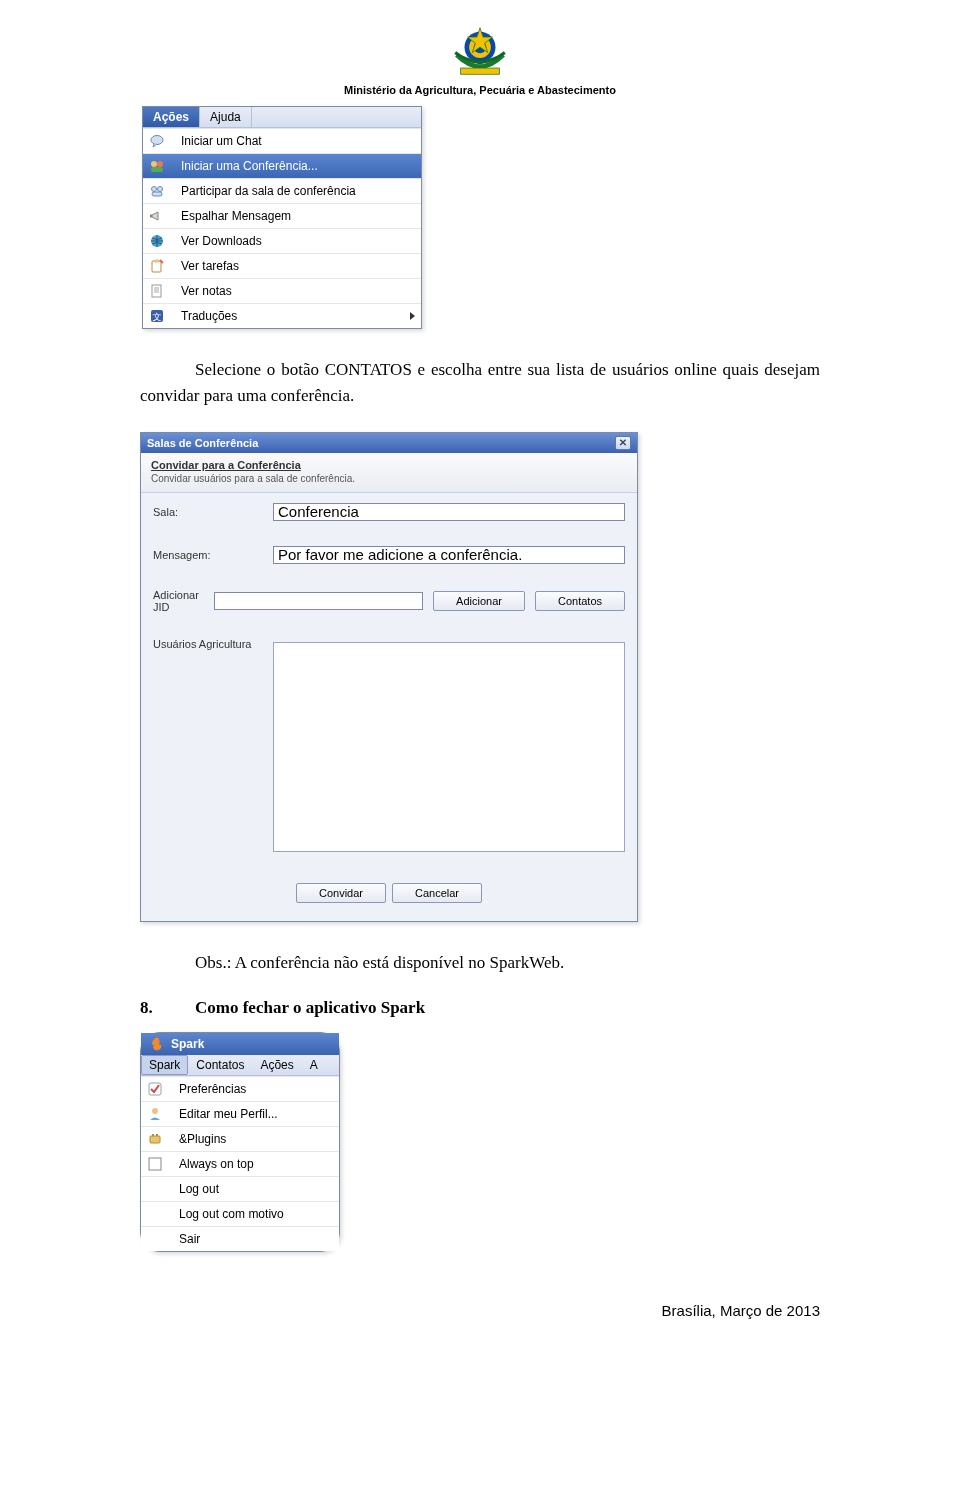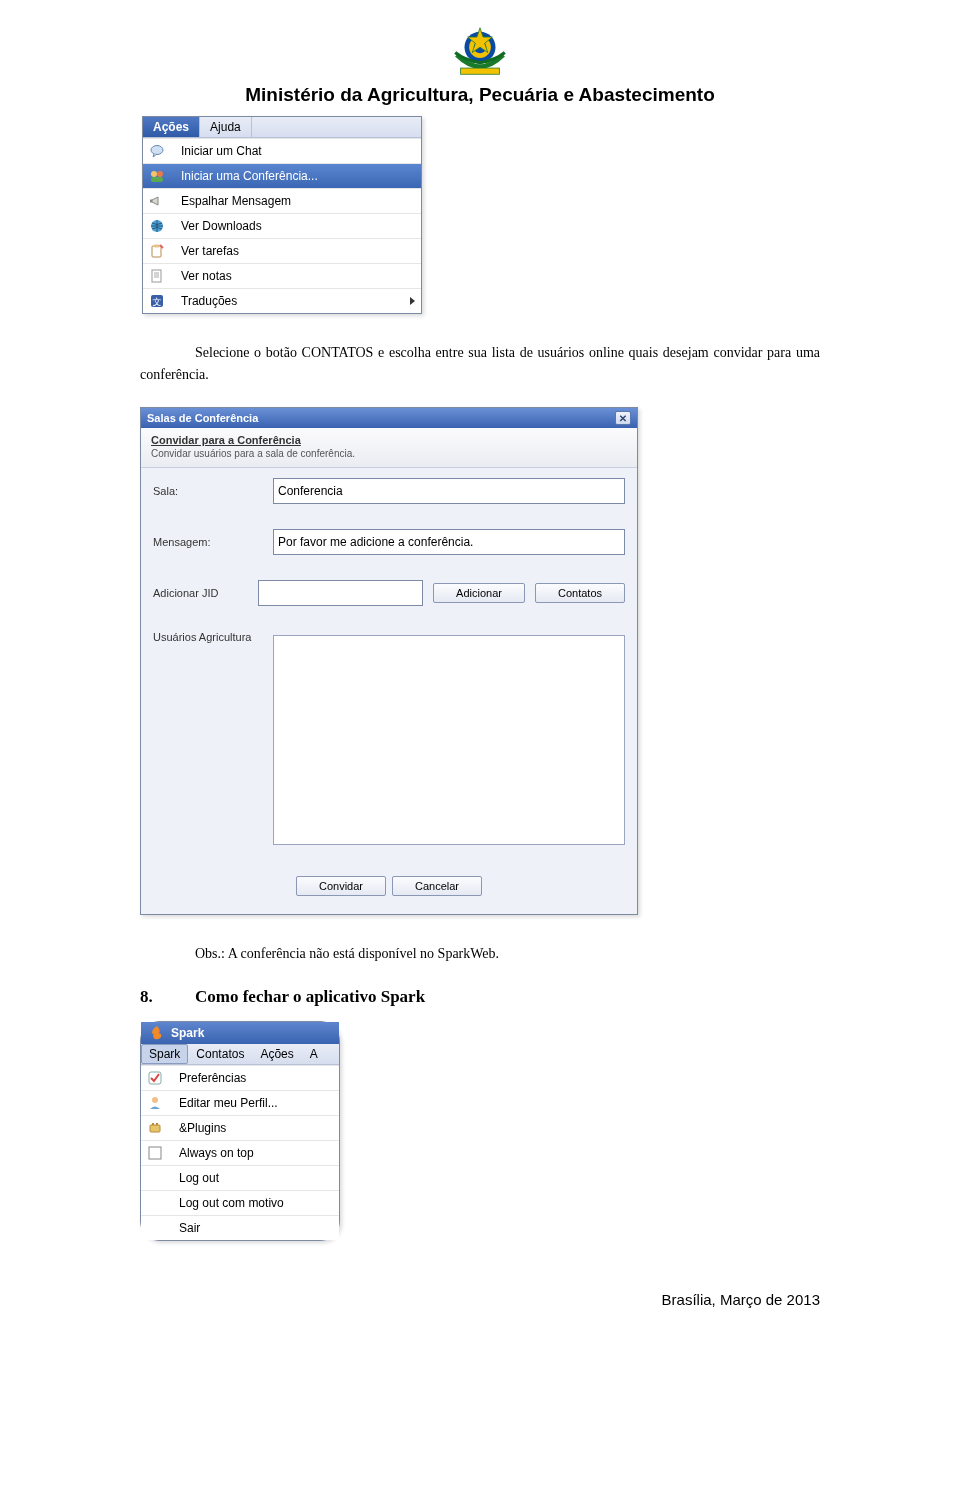--- a/index.html
+++ b/index.html
@@ -21,21 +21,21 @@
   }
   .crest {
     width: 80px; height: 62px;
     margin: 0 auto 2px auto;
     position: relative;
   }
   .crest svg { width: 100%; height: 100%; }
   .header-text {
     font-family: Arial, Helvetica, sans-serif;
     font-weight: bold;
-    font-size: 19px;
+    font-size: 11px;
   }
   .screenshot {
     border: 1px solid #7c8aa3;
     background: #eef0f4;
     font-family: Tahoma, Arial, sans-serif;
     font-size: 12px;
     color: #000;
     box-shadow: 2px 2px 4px rgba(0,0,0,0.15);
   }
   .menu1 { width: 280px; margin-left: 2px; margin-bottom: 28px; }
@@ -68,21 +68,21 @@
     width: 16px; height: 16px; flex: 0 0 16px;
     display: flex; align-items: center; justify-content: center;
   }
   .arrow-right {
     margin-left: auto; width: 0; height: 0;
     border-top: 4px solid transparent;
     border-bottom: 4px solid transparent;
     border-left: 5px solid #333;
   }
   .body-text {
-    font-size: 14px;
+    font-size: 17px;
     line-height: 1.55;
     margin: 8px 0 22px 0;
     text-align: justify;
   }
   .indent { text-indent: 55px; }
   .dialog { width: 498px; margin-left: 0; margin-bottom: 28px; background:#fff; }
   .dlg-title {
     background: linear-gradient(#6a90d6, #3a62b0);
     color: #fff;
     font-size: 11px;
@@ -102,21 +102,21 @@
     background: linear-gradient(#fbfbfc,#e9ecf2);
     padding: 6px 10px 8px 10px;
     border-bottom: 1px solid #c9cfdc;
   }
   .dlg-head .t1 { font-size: 11px; font-weight: bold; color: #333; text-decoration: underline; }
   .dlg-head .t2 { font-size: 10px; color: #555; margin-top: 2px; }
   .dlg-body { background: #eef1f7; padding: 10px 12px 12px 12px; }
   .form-row { display: flex; align-items: center; gap: 10px; margin-bottom: 25px; font-size: 11px; color:#333;justify-content:space-between; }
   .form-row label { width: 110px; }
   .form-row input[type=text] {
-    flex: 1; height: 26px; font-size: 12px;
+    flex: 1; height: 18px; font-size: 15px;
     border: 1px solid #7c8aa8; background: #fff; padding: 0 4px;
   }
   .btn-sm {
     height: 20px; font-size: 11px; padding: 0 22px;
     background: linear-gradient(#fbfcfe,#e5e9f2);
     border: 1px solid #8a98b5; border-radius: 2px;
   }
   .invite-box {
     border: 1px solid #9aa6bf; background: #fff;
     height: 210px; margin-top: 4px;
@@ -186,20 +186,30 @@
               <circle cx="5" cy="6" r="3" fill="#f6c36b"></circle>
               <circle cx="11" cy="6" r="3" fill="#e77a4a"></circle>
               <rect x="2" y="9" width="12" height="5" rx="2" fill="#5aa84f"></rect>
             </svg>
           </span>
         <span>Iniciar uma Conferência...</span>
       </div>
       <div class="menu-row">
         <span class="micon">
             <svg viewBox="0 0 16 16">
+              <circle cx="5" cy="6" r="2.5" fill="#cfe0f2" stroke="#6b89b8"></circle>
+              <circle cx="11" cy="6" r="2.5" fill="#cfe0f2" stroke="#6b89b8"></circle>
+              <rect x="3" y="9" width="10" height="4" rx="2" fill="#cfe0f2" stroke="#6b89b8"></rect>
+            </svg>
+          </span>
+        <span>Participar da sala de conferência</span>
+      </div>
+      <div class="menu-row">
+        <span class="micon">
+            <svg viewBox="0 0 16 16">
               <path d="M3 7 L9 4 L9 12 L3 9 Z" fill="#d8d8cc" stroke="#888"></path>
               <rect x="1" y="6.5" width="2" height="3" fill="#888"></rect>
             </svg>
           </span>
         <span>Espalhar Mensagem</span>
       </div>
       <div class="menu-row">
         <span class="micon">
             <svg viewBox="0 0 16 16">
               <circle cx="8" cy="8" r="6" fill="#4aa3d8"></circle>

